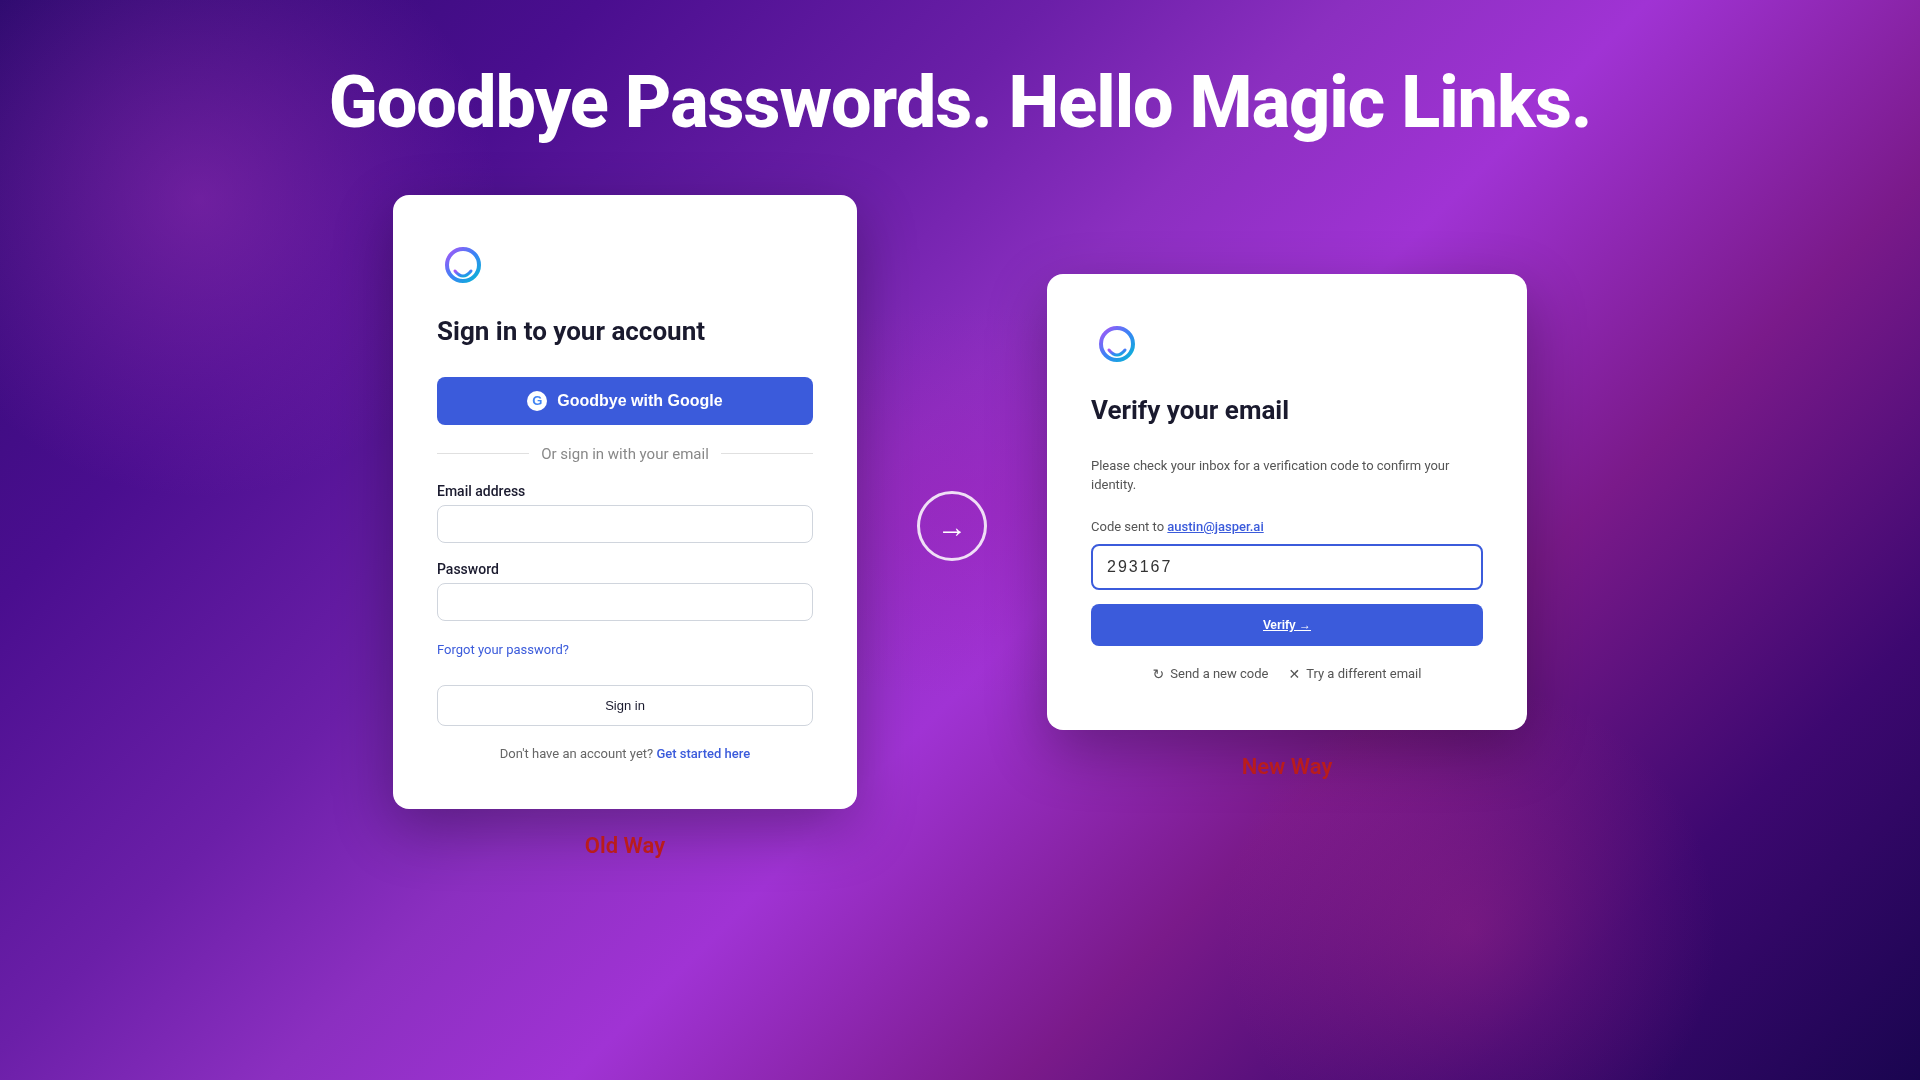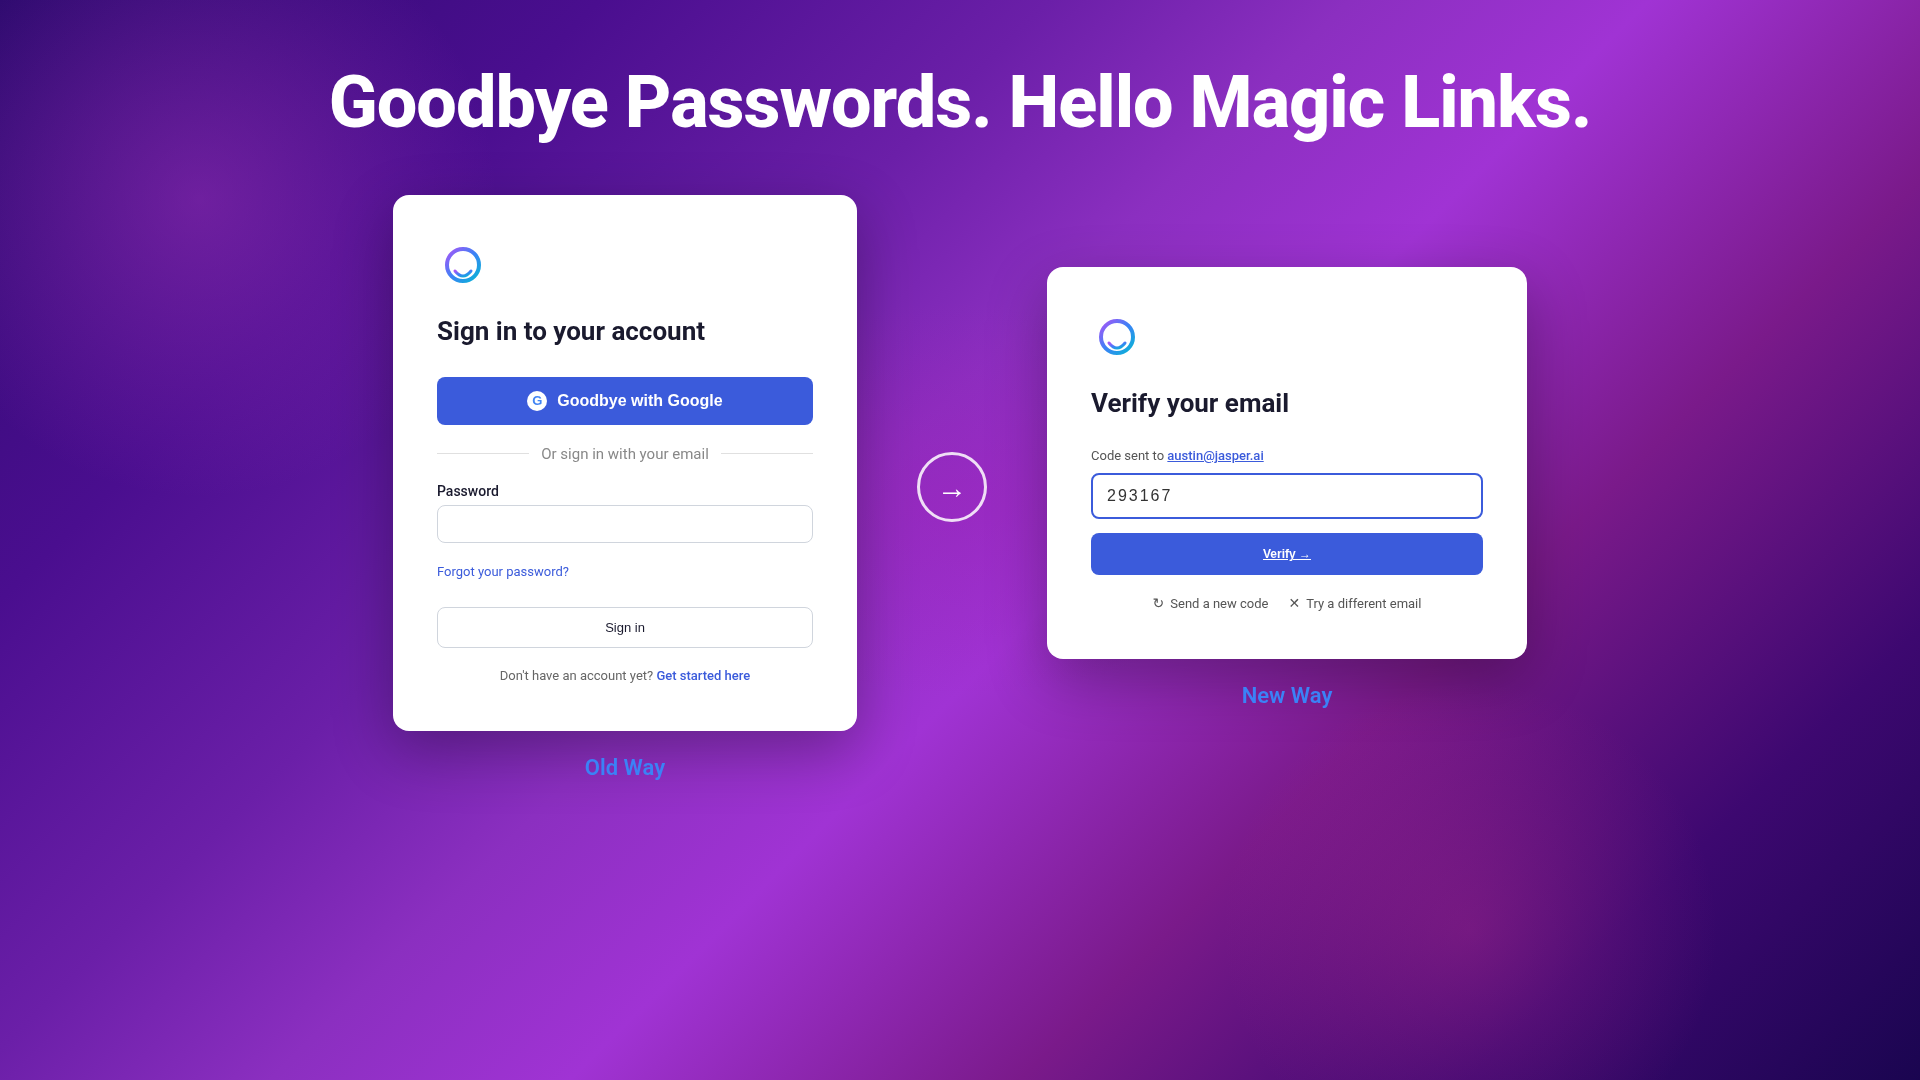--- a/index.html
+++ b/index.html
@@ -308,21 +308,21 @@
       cursor: pointer;
     }
 
     .action-icon {
       font-size: 14px;
     }
 
     .card-label {
       font-size: 22px;
       font-weight: 600;
-      color: #3b82f6;
+      color: #b91c1c;
     }
   </style>
 </head>
 <body>
 
 <div class="blob-mid"></div>
 
 <h1 class="headline">Goodbye Passwords. Hello Magic Links.</h1>
 
 <div class="cards-row">
@@ -354,20 +354,24 @@
       </button>
 
       
       <div class="divider-row">
         <div class="divider-line"></div>
         <span class="divider-text">Or sign in with your email</span>
         <div class="divider-line"></div>
       </div>
 
       
+      <div class="form-group">
+        <label class="form-label">Email address</label>
+        <input class="form-input" type="email" style="">
+      </div>
 
       
       <div class="form-group">
         <label class="form-label">Password</label>
         <input class="form-input" type="password" style="">
       </div>
 
       
       <a class="forgot-link" href="#">Forgot your password?</a>
 
@@ -400,20 +404,21 @@
             <linearGradient id="grad2" x1="0%" y1="0%" x2="100%" y2="100%">
               <stop offset="0%" style="stop-color:#a855f7"></stop>
               <stop offset="50%" style="stop-color:#3b82f6"></stop>
               <stop offset="100%" style="stop-color:#06b6d4"></stop>
             </linearGradient>
           </defs>
         </svg>
       </div>
 
       <h2 class="card-title">Verify your email</h2>
+      <p class="verify-subtitle">Please check your inbox for a verification code to confirm your identity.</p>
 
       
       <div class="code-sent-row">
         <span>Code sent to</span>
         <a class="code-email" href="#">austin@jasper.ai</a>
       </div>
 
       
       <input class="code-input" type="text" value="293167" style="">
 

